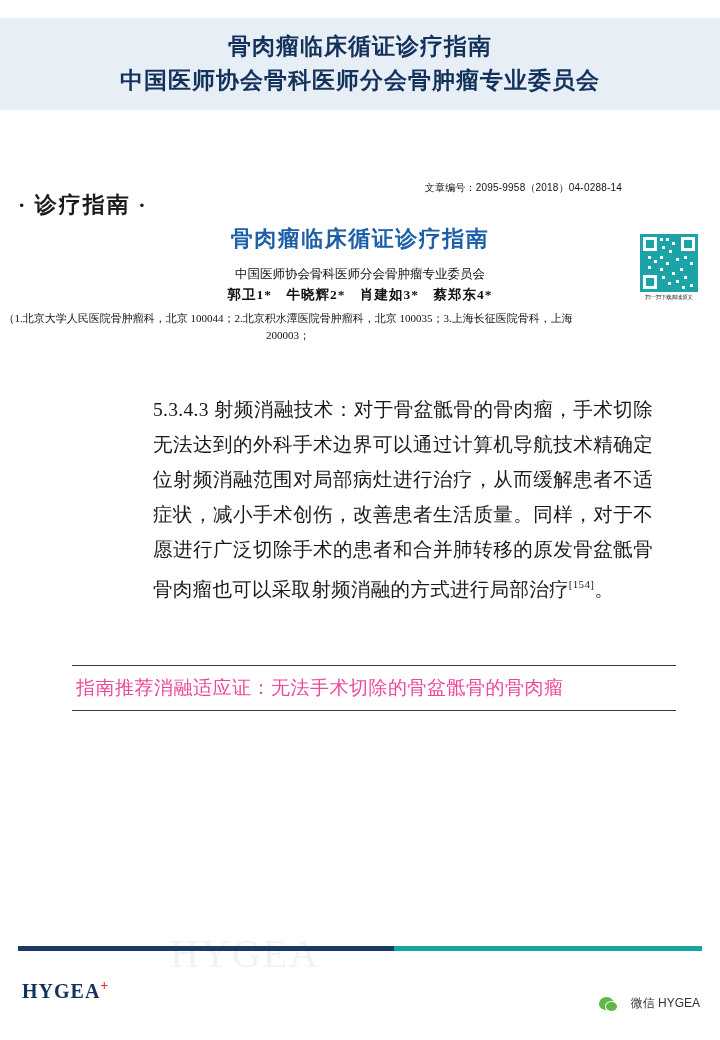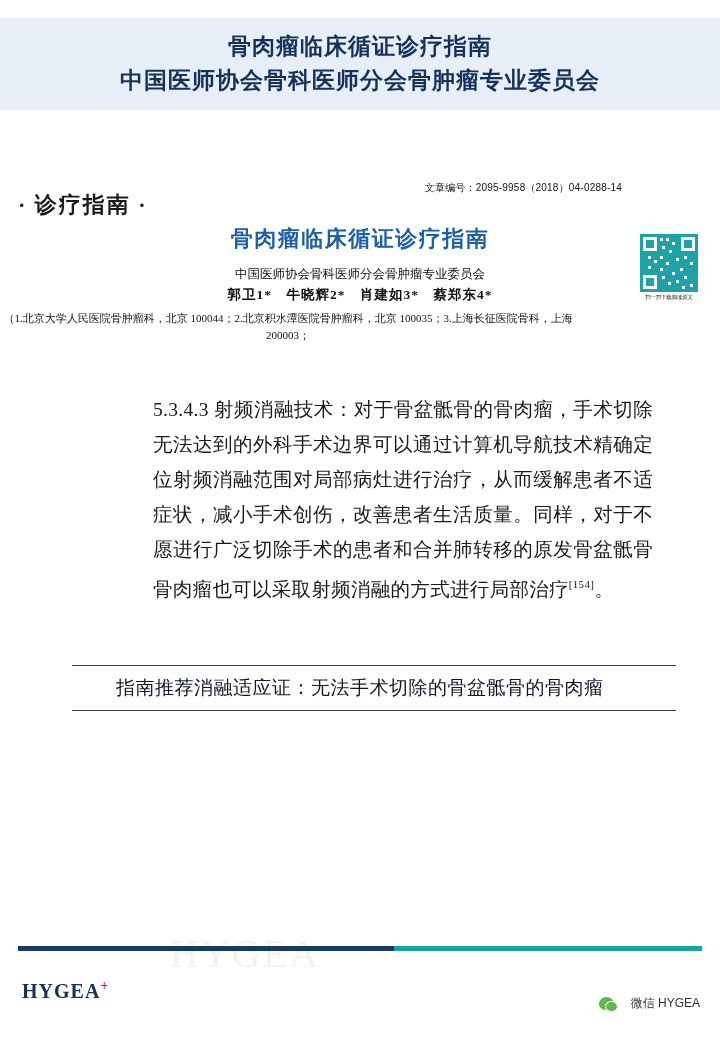--- a/index.html
+++ b/index.html
@@ -164,24 +164,23 @@
     width: 604px;
     height: 44px;
     border-top: 1px solid #3b3b3b;
     border-bottom: 1px solid #3b3b3b;
     display: flex;
     align-items: center;
   }
   .recommend-text {
     font-family: "Liberation Serif", serif;
     font-size: 19px;
-    color: #0f172a;
+    color: #ec4899;
     letter-spacing: 0.5px;
     padding-left: 4px;
-    margin-left: 40px;
   }
 
   
   .footer-rules {
     position: absolute;
     left: 0;
     top: 946px;
     width: 720px;
     height: 10px;
   }

